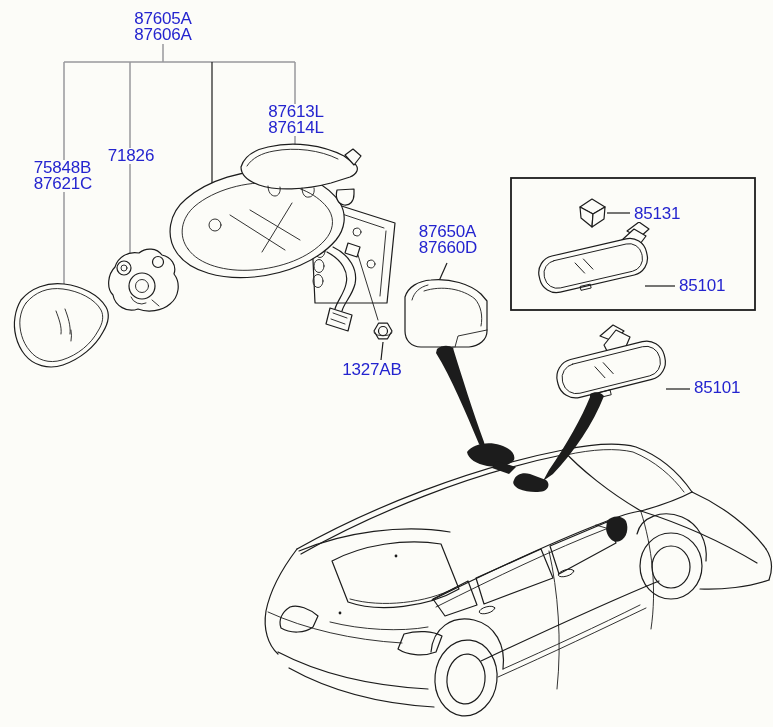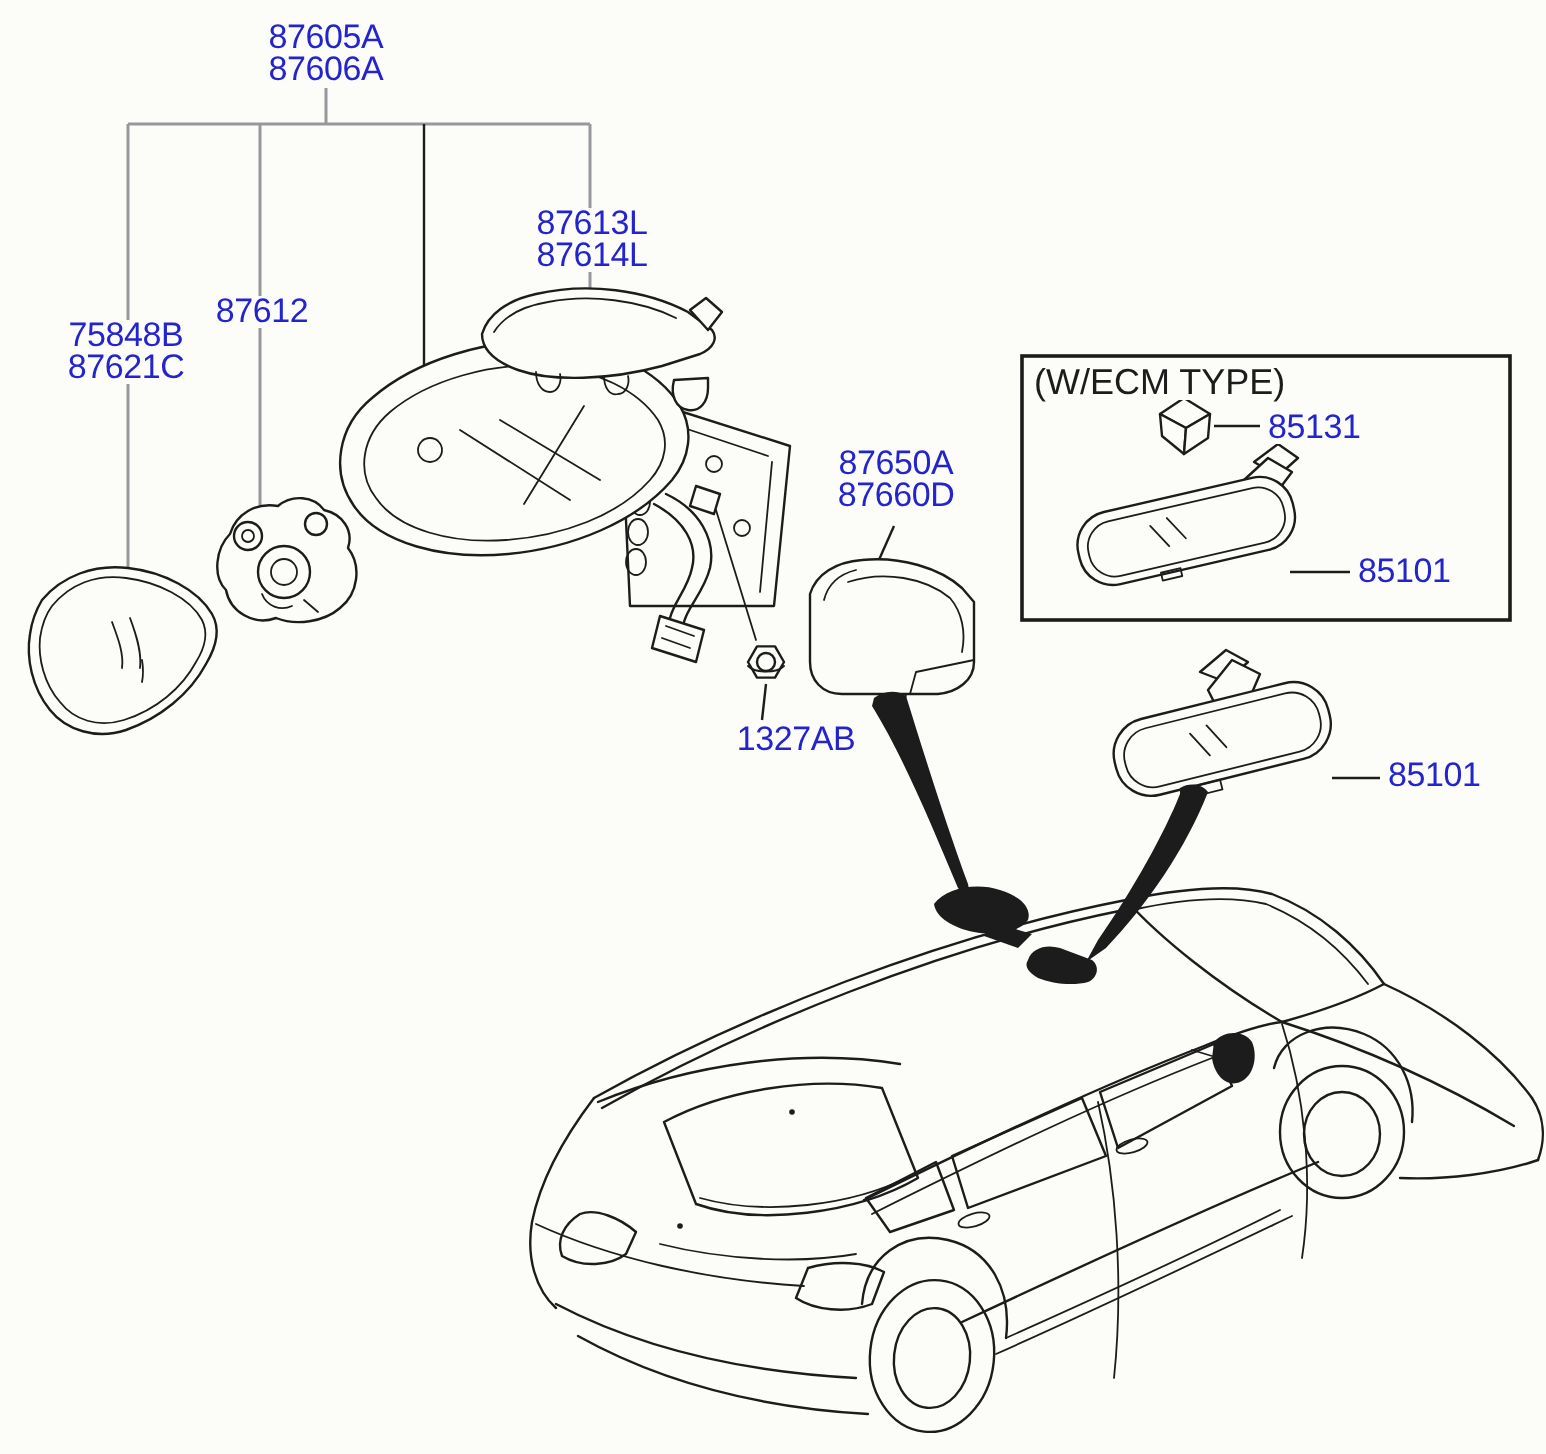--- a/index.html
+++ b/index.html
@@ -15,21 +15,21 @@
   .ln2{fill:none;stroke:var(--art,#1c1c1c);stroke-width:0.9;stroke-linecap:round;stroke-linejoin:round;}
   .lnf{fill:var(--bg,#fcfcf8);stroke:var(--art,#1c1c1c);stroke-width:1.2;stroke-linejoin:round;}
   .leader{fill:none;stroke:var(--leader,#98989c);stroke-width:1.5;}
   .leaderb{fill:none;stroke:var(--art,#1c1c1c);stroke-width:1.2;}
   .fillb{fill:var(--art,#1c1c1c);stroke:none;}
   .box{fill:none;stroke:var(--art,#1c1c1c);stroke-width:1.8;}
   .plabel{
     position:absolute;
     color:var(--label,#2424cf);
     font-size:17px;line-height:16px;letter-spacing:-0.2px;
-    text-align:center;transform:translateX(-50%);
+    transform:translateX(-50%);
     background:var(--bg,#fcfcf8);
     padding:0 2px;white-space:nowrap;
   }
   .plabel.anchor-left{transform:none;text-align:right;}
   .ecm-title{
     position:absolute;
     color:var(--art,#1c1c1c);
     font-size:18px;line-height:18px;white-space:nowrap;
     background:var(--bg,#fcfcf8);
   }
@@ -225,30 +225,29 @@
   <div class="plabel" style="left:296px;top:104px">
     <span>87613L</span><br>
     <span>87614L</span>
   </div>
 
   <div class="plabel" style="left:63px;top:160px">
     <span>75848B</span><br>
     <span>87621C</span>
   </div>
 
-  <div class="plabel" style="left:131px;top:148px">87612</div>
+  <div class="plabel" style="left:131px;top:148px">71826</div>
 
   <div class="plabel" style="left:448px;top:224px">
     <span>87650A</span><br>
     <span>87660D</span>
   </div>
 
-  <div class="plabel" style="left:398px;top:362px">1327AB</div>
-
-  <div class="ecm-title" style="left:517px;top:182px">(W/ECM TYPE)</div>
+  <div class="plabel" style="left:372px;top:362px">1327AB</div>
+
 
   <div class="plabel anchor-left" style="left:632px;top:206px">85131</div>
 
   <div class="plabel anchor-left" style="left:677px;top:278px">85101</div>
 
   <div class="plabel anchor-left" style="left:692px;top:380px">85101</div>
 
 </div>
 
 </body></html>

